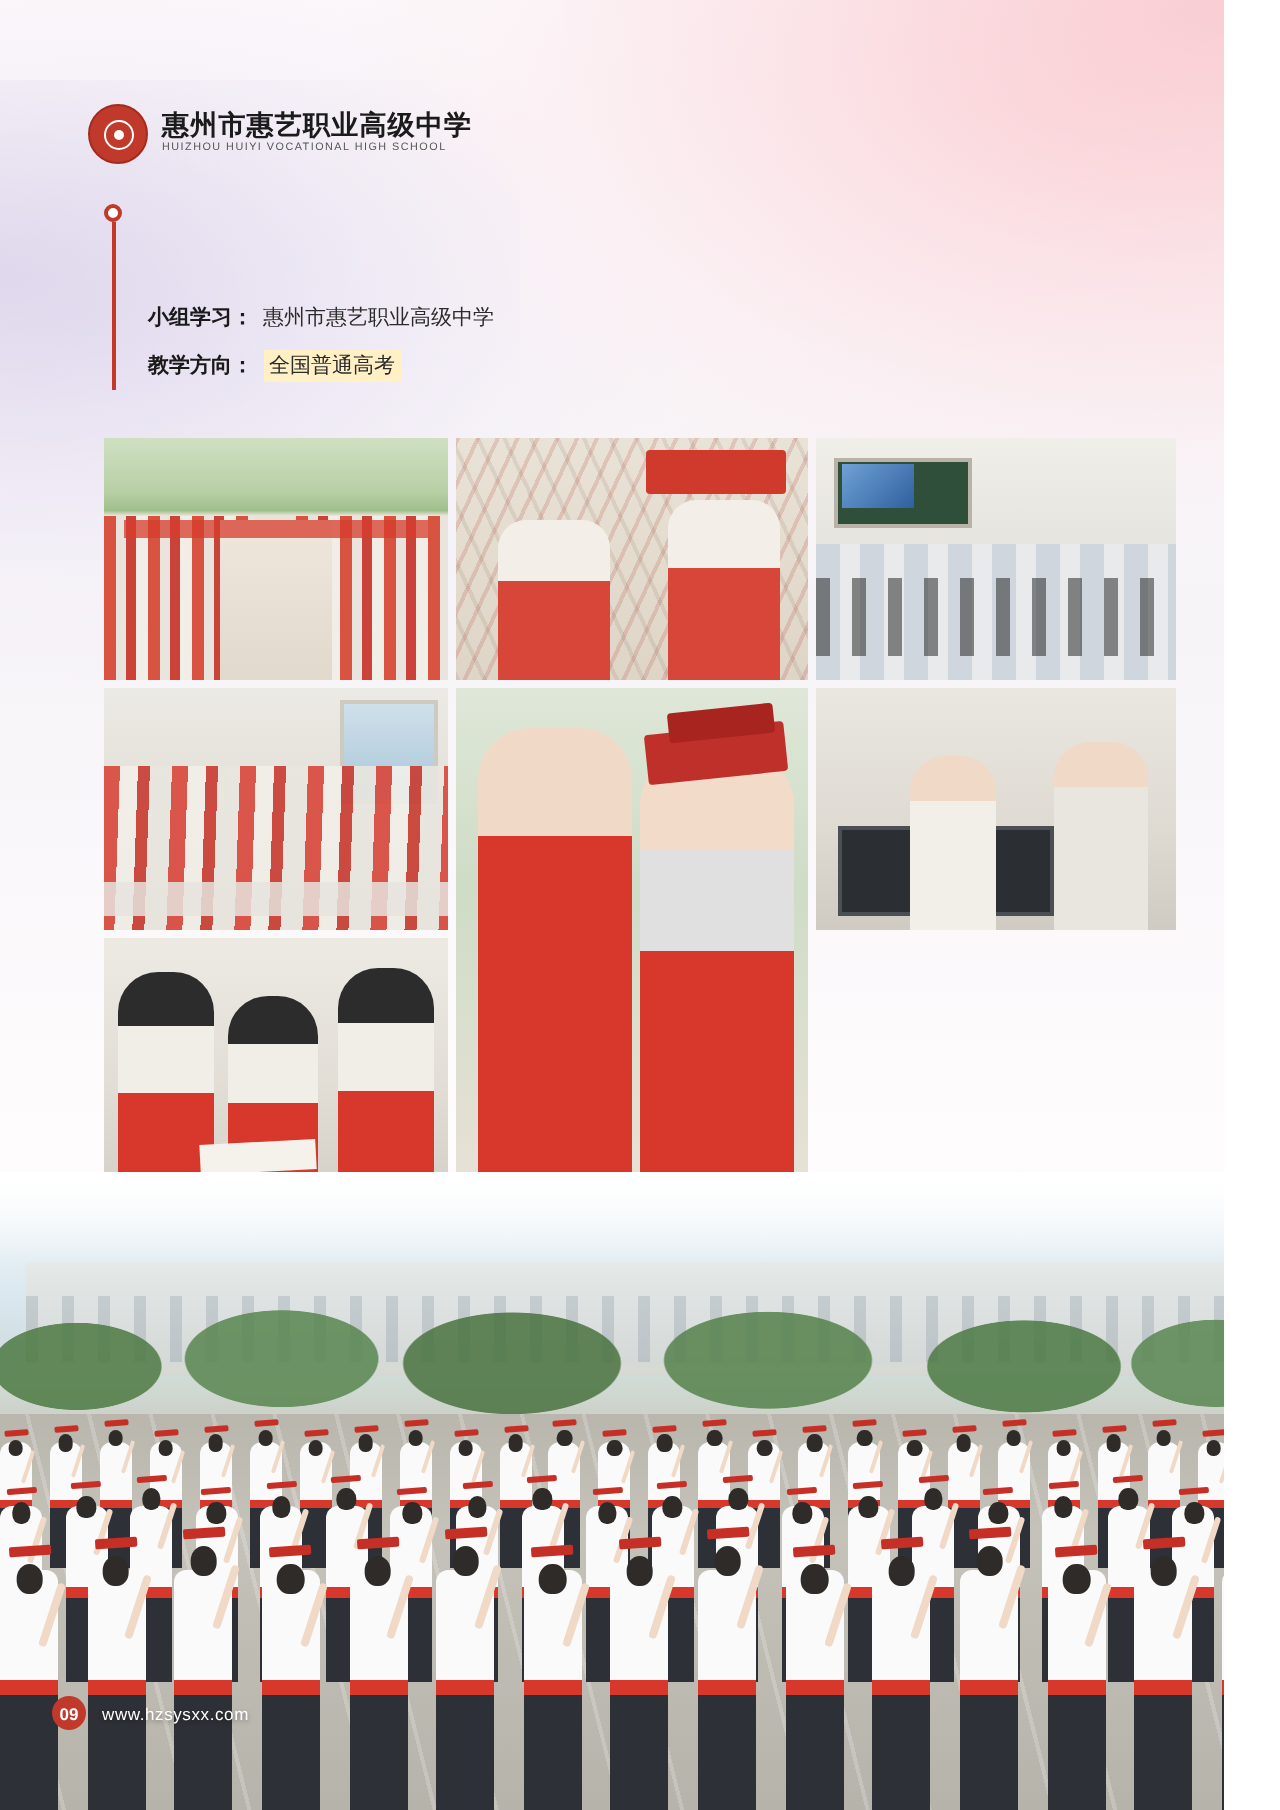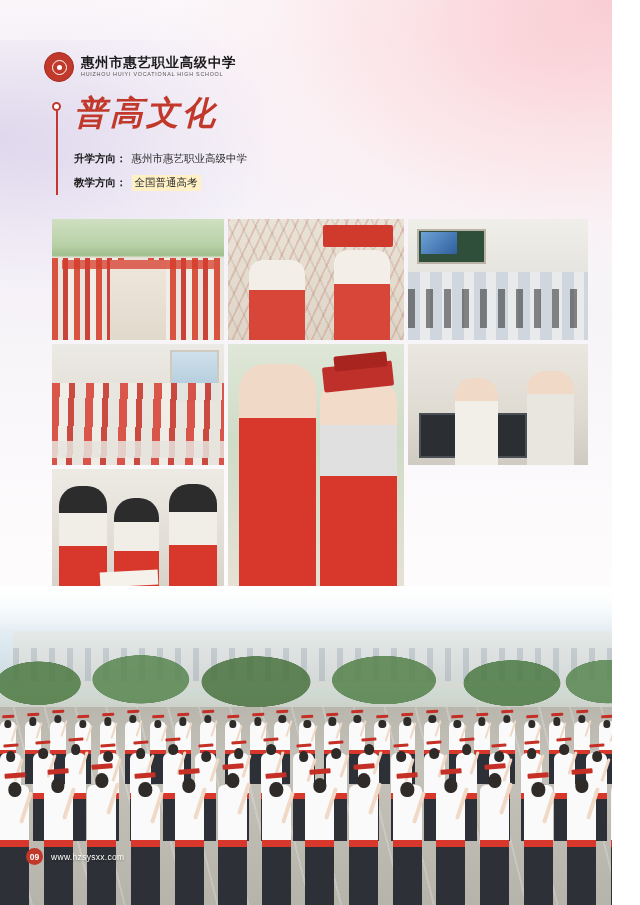--- a/index.html
+++ b/index.html
@@ -470,26 +470,25 @@
     <div class="logo-seal"></div>
     <div class="logo-text">
       <div class="logo-cn">惠州市惠艺职业高级中学</div>
       <div class="logo-en">HUIZHOU HUIYI VOCATIONAL HIGH SCHOOL</div>
     </div>
   </div>
 
   <div class="title-wrap">
     <div class="title-bullet"></div>
     <div class="title-stem"></div>
-    <div class="title-main">普高文化</div>
   </div>
 
   <div class="info-list">
     <div class="info-row">
-      <span class="info-label">升学方向：</span>
+      <span class="info-label">小组学习：</span>
       <span class="info-value">惠州市惠艺职业高级中学</span>
     </div>
     <div class="info-row">
       <span class="info-label">教学方向：</span>
       <span class="info-value hl">全国普通高考</span>
     </div>
   </div>
 
   <div class="grid">
 

